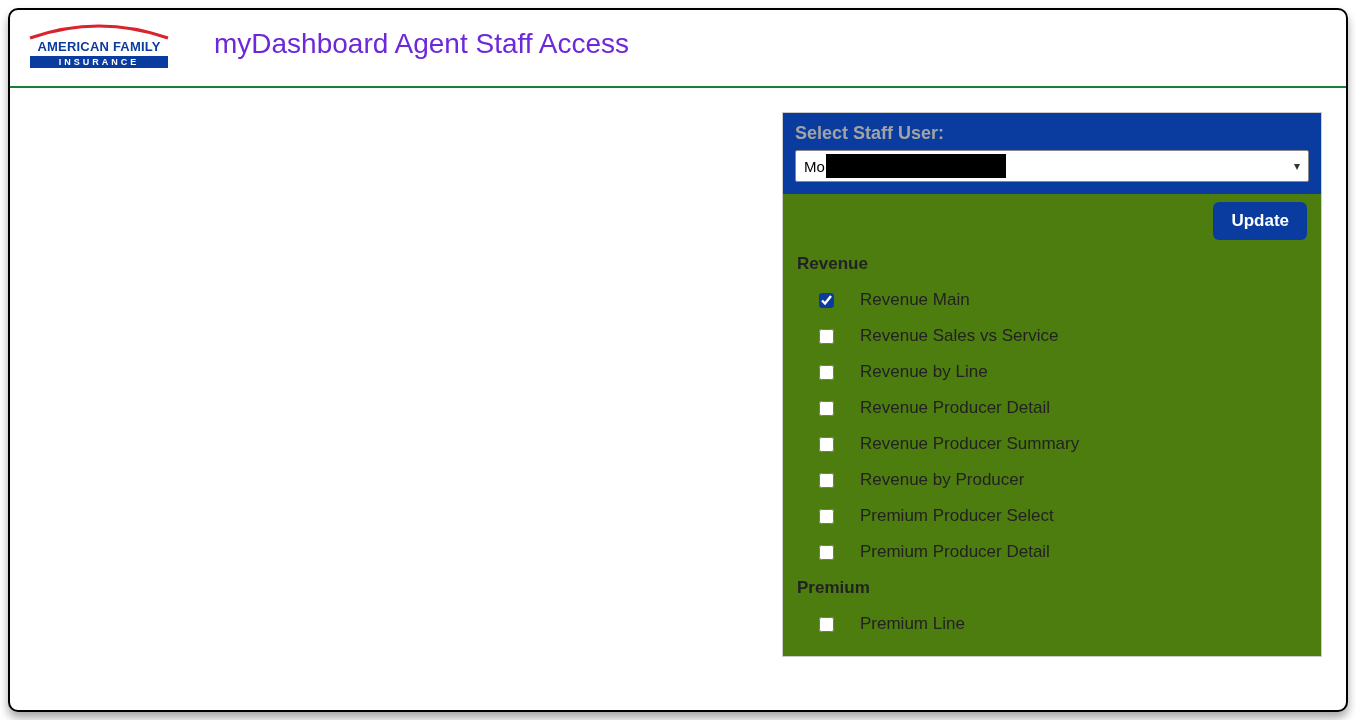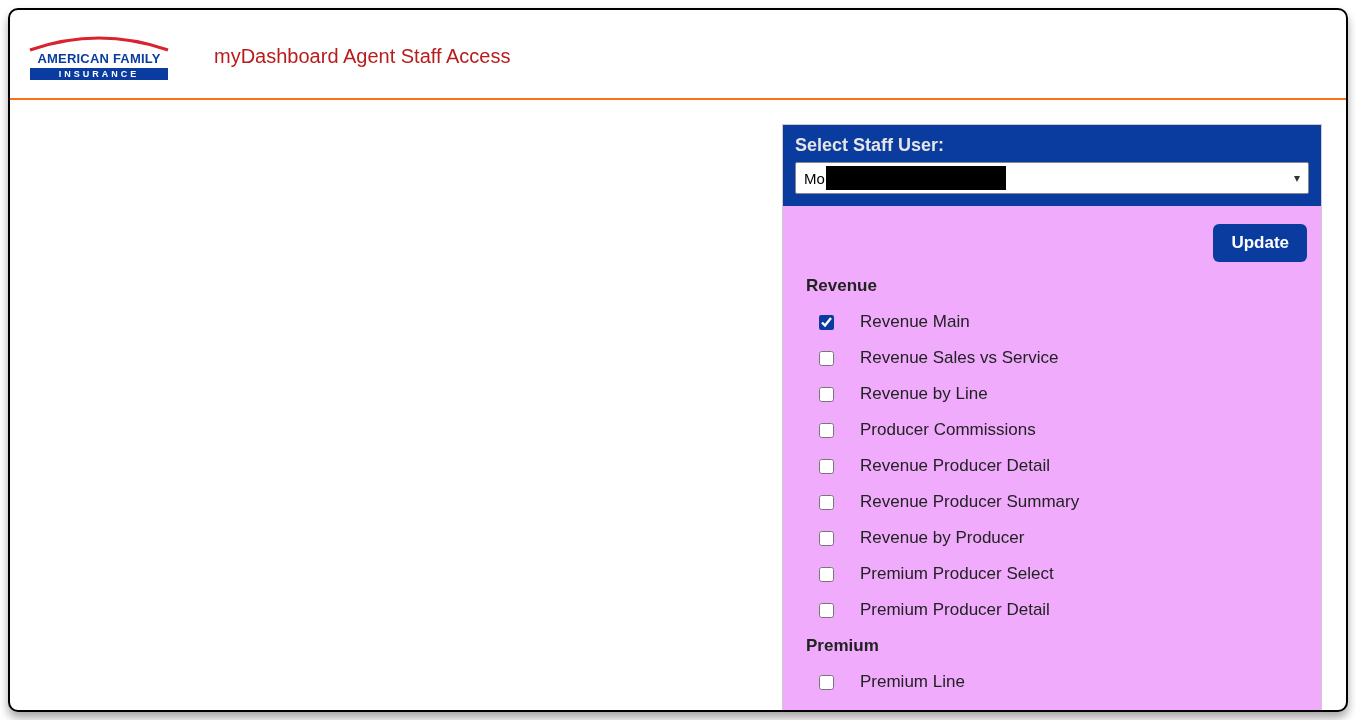--- a/index.html
+++ b/index.html
@@ -16,51 +16,51 @@
     top: 8px; left: 8px; right: 8px; bottom: 8px;
     border: 2px solid #000;
     border-radius: 10px;
     background: #fff;
     box-shadow: 0 6px 10px rgba(0,0,0,0.35);
     overflow: hidden;
   }
   .header {
     display: flex;
     align-items: center;
-    padding: 22px 14px 18px 14px;
-    border-bottom: 2px solid #f97316;
+    padding: 10px 14px 18px 14px;
+    border-bottom: 2px solid #15803d;
     text-align: center;
   }
   .logo {
     width: 150px;
     height: 48px;
     position: relative;
     margin-right: 40px;
   }
   .logo svg { position:absolute; top:0; left:0; }
   .page-title {
-    font-size: 20px;
-    color: #b91c1c;
+    font-size: 28px;
+    color: #6d28d9;
     font-weight: 400;
   }
   .content {
     padding: 24px 24px 0 24px;
     display: flex;
     justify-content: flex-end;
   }
   .panel {
     width: 540px;
     border: 1px solid #ccc;
   }
   .panel-header {
     background: #0a3ca0;
     padding: 10px 12px 12px 12px;
   }
   .panel-header-label {
-    color: #e5e5e5;
+    color: #a3a3a3;
     font-weight: 700;
     font-size: 18px;
     margin-bottom: 6px;
     display: block;
   }
   .select-wrap {
     position: relative;
     background: #fff;
     border: 1px solid #888;
     border-radius: 2px;
@@ -85,22 +85,22 @@
     font-size: 12px;
   }
   .redact {
     position: absolute;
     top: 3px; left: 30px;
     width: 180px; height: 24px;
     background: #000;
     pointer-events: none;
   }
   .panel-body {
-    background: #f0abfc;
-    padding: 14px 14px 14px 14px;
+    background: #4d7c0f;
+    padding: 4px 14px 14px 14px;
   }
   .btn-row {
     display: flex;
     justify-content: flex-end;
     margin-bottom: 14px;
     margin-top: 4px;
   }
   .btn-update {
     background: #0a3ca0;
     color: #fff;
@@ -110,21 +110,20 @@
     border-radius: 6px;
     padding: 9px 18px;
     cursor: pointer;
   }
   .section-title {
     font-weight: 700;
     font-size: 17px;
     color: #222;
     margin-bottom: 8px;
     margin-top: 8px;
-    margin-left: 9px;
   }
   .check-item {
     display: flex;
     align-items: center;
     padding: 8px 0 8px 22px;
     font-size: 17px;
     color: #222;
     gap: 18px;
   }
   .check-item input[type=checkbox] {
@@ -176,24 +175,20 @@
             <label class="check-item">
               <input type="checkbox" style="">
               <span>Revenue Sales vs Service</span>
             </label>
             <label class="check-item">
               <input type="checkbox" style="">
               <span>Revenue by Line</span>
             </label>
             <label class="check-item">
               <input type="checkbox" style="">
-              <span>Producer Commissions</span>
-            </label>
-            <label class="check-item">
-              <input type="checkbox" style="">
               <span>Revenue Producer Detail</span>
             </label>
             <label class="check-item">
               <input type="checkbox" style="">
               <span>Revenue Producer Summary</span>
             </label>
             <label class="check-item">
               <input type="checkbox" style="">
               <span>Revenue by Producer</span>
             </label>

